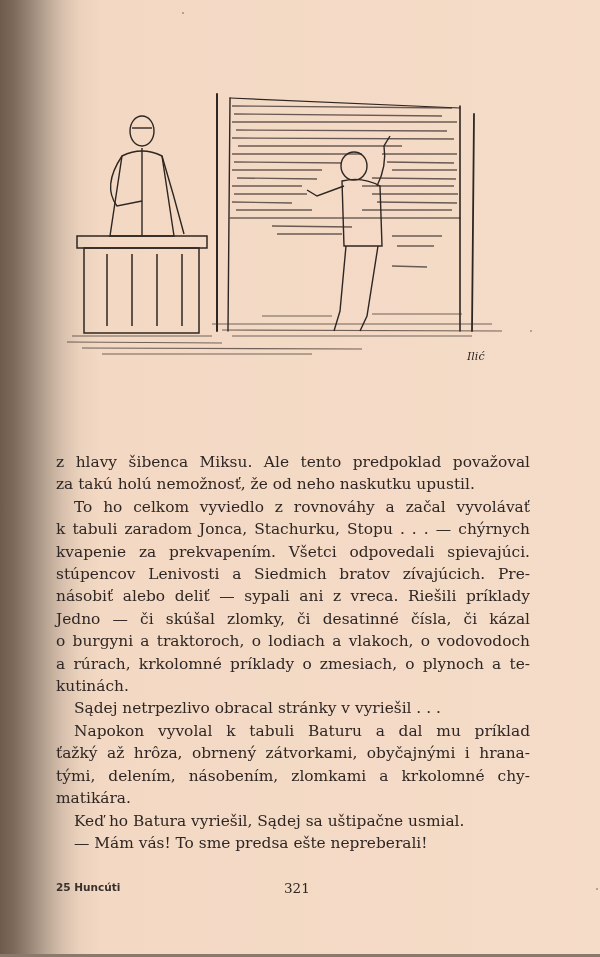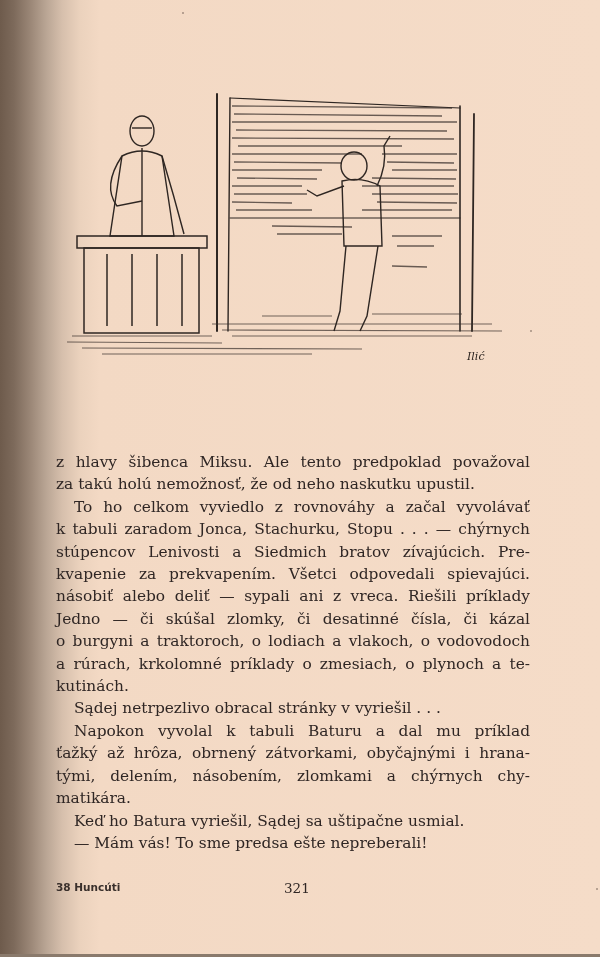--- a/index.html
+++ b/index.html
@@ -193,35 +193,35 @@
 
       <text x="405" y="274" font-family="DejaVu Serif, serif" font-size="11" font-style="italic" fill="#2e2622">Ilić</text>
     </svg>
   </div>
 
   <div class="text-block">
     <span class="line">z hlavy šibenca Miksu. Ale tento predpoklad považoval</span>
     <span class="line last">za takú holú nemožnosť, že od neho naskutku upustil.</span>
     <span class="line indent">To ho celkom vyviedlo z rovnováhy a začal vyvolávať</span>
     <span class="line">k tabuli zaradom Jonca, Stachurku, Stopu . . . — chýrnych</span>
+    <span class="line">kvapenie za prekvapením. Všetci odpovedali spievajúci.</span>
     <span class="line">stúpencov Lenivosti a Siedmich bratov zívajúcich. Pre-</span>
-    <span class="line">kvapenie za prekvapením. Všetci odpovedali spievajúci.</span>
     <span class="line">násobiť alebo deliť — sypali ani z vreca. Riešili príklady</span>
     <span class="line">Jedno — či skúšal zlomky, či desatinné čísla, či kázal</span>
     <span class="line">o burgyni a traktoroch, o lodiach a vlakoch, o vodovodoch</span>
     <span class="line">a rúrach, krkolomné príklady o zmesiach, o plynoch a te-</span>
     <span class="line last">kutinách.</span>
     <span class="line indent last">Sądej netrpezlivo obracal stránky v vyriešil . . .</span>
     <span class="line indent">Napokon vyvolal k tabuli Baturu a dal mu príklad</span>
     <span class="line">ťažký až hrôza, obrnený zátvorkami, obyčajnými i hrana-</span>
-    <span class="line">tými, delením, násobením, zlomkami a chýrnych chy-</span>
+    <span class="line">tými, delením, násobením, zlomkami a krkolomné chy-</span>
     <span class="line last">matikára.</span>
     <span class="line indent last">Keď ho Batura vyriešil, Sądej sa uštipačne usmial.</span>
     <span class="line indent last">— Mám vás! To sme predsa ešte nepreberali!</span>
   </div>
 
   <div class="footer">
-    <span class="signature">38 Huncúti</span>
+    <span class="signature">25 Huncúti</span>
     <span class="page-number">321</span>
   </div>
 
   <div class="bottom-edge"></div>
 </div>
 
 </body></html>

